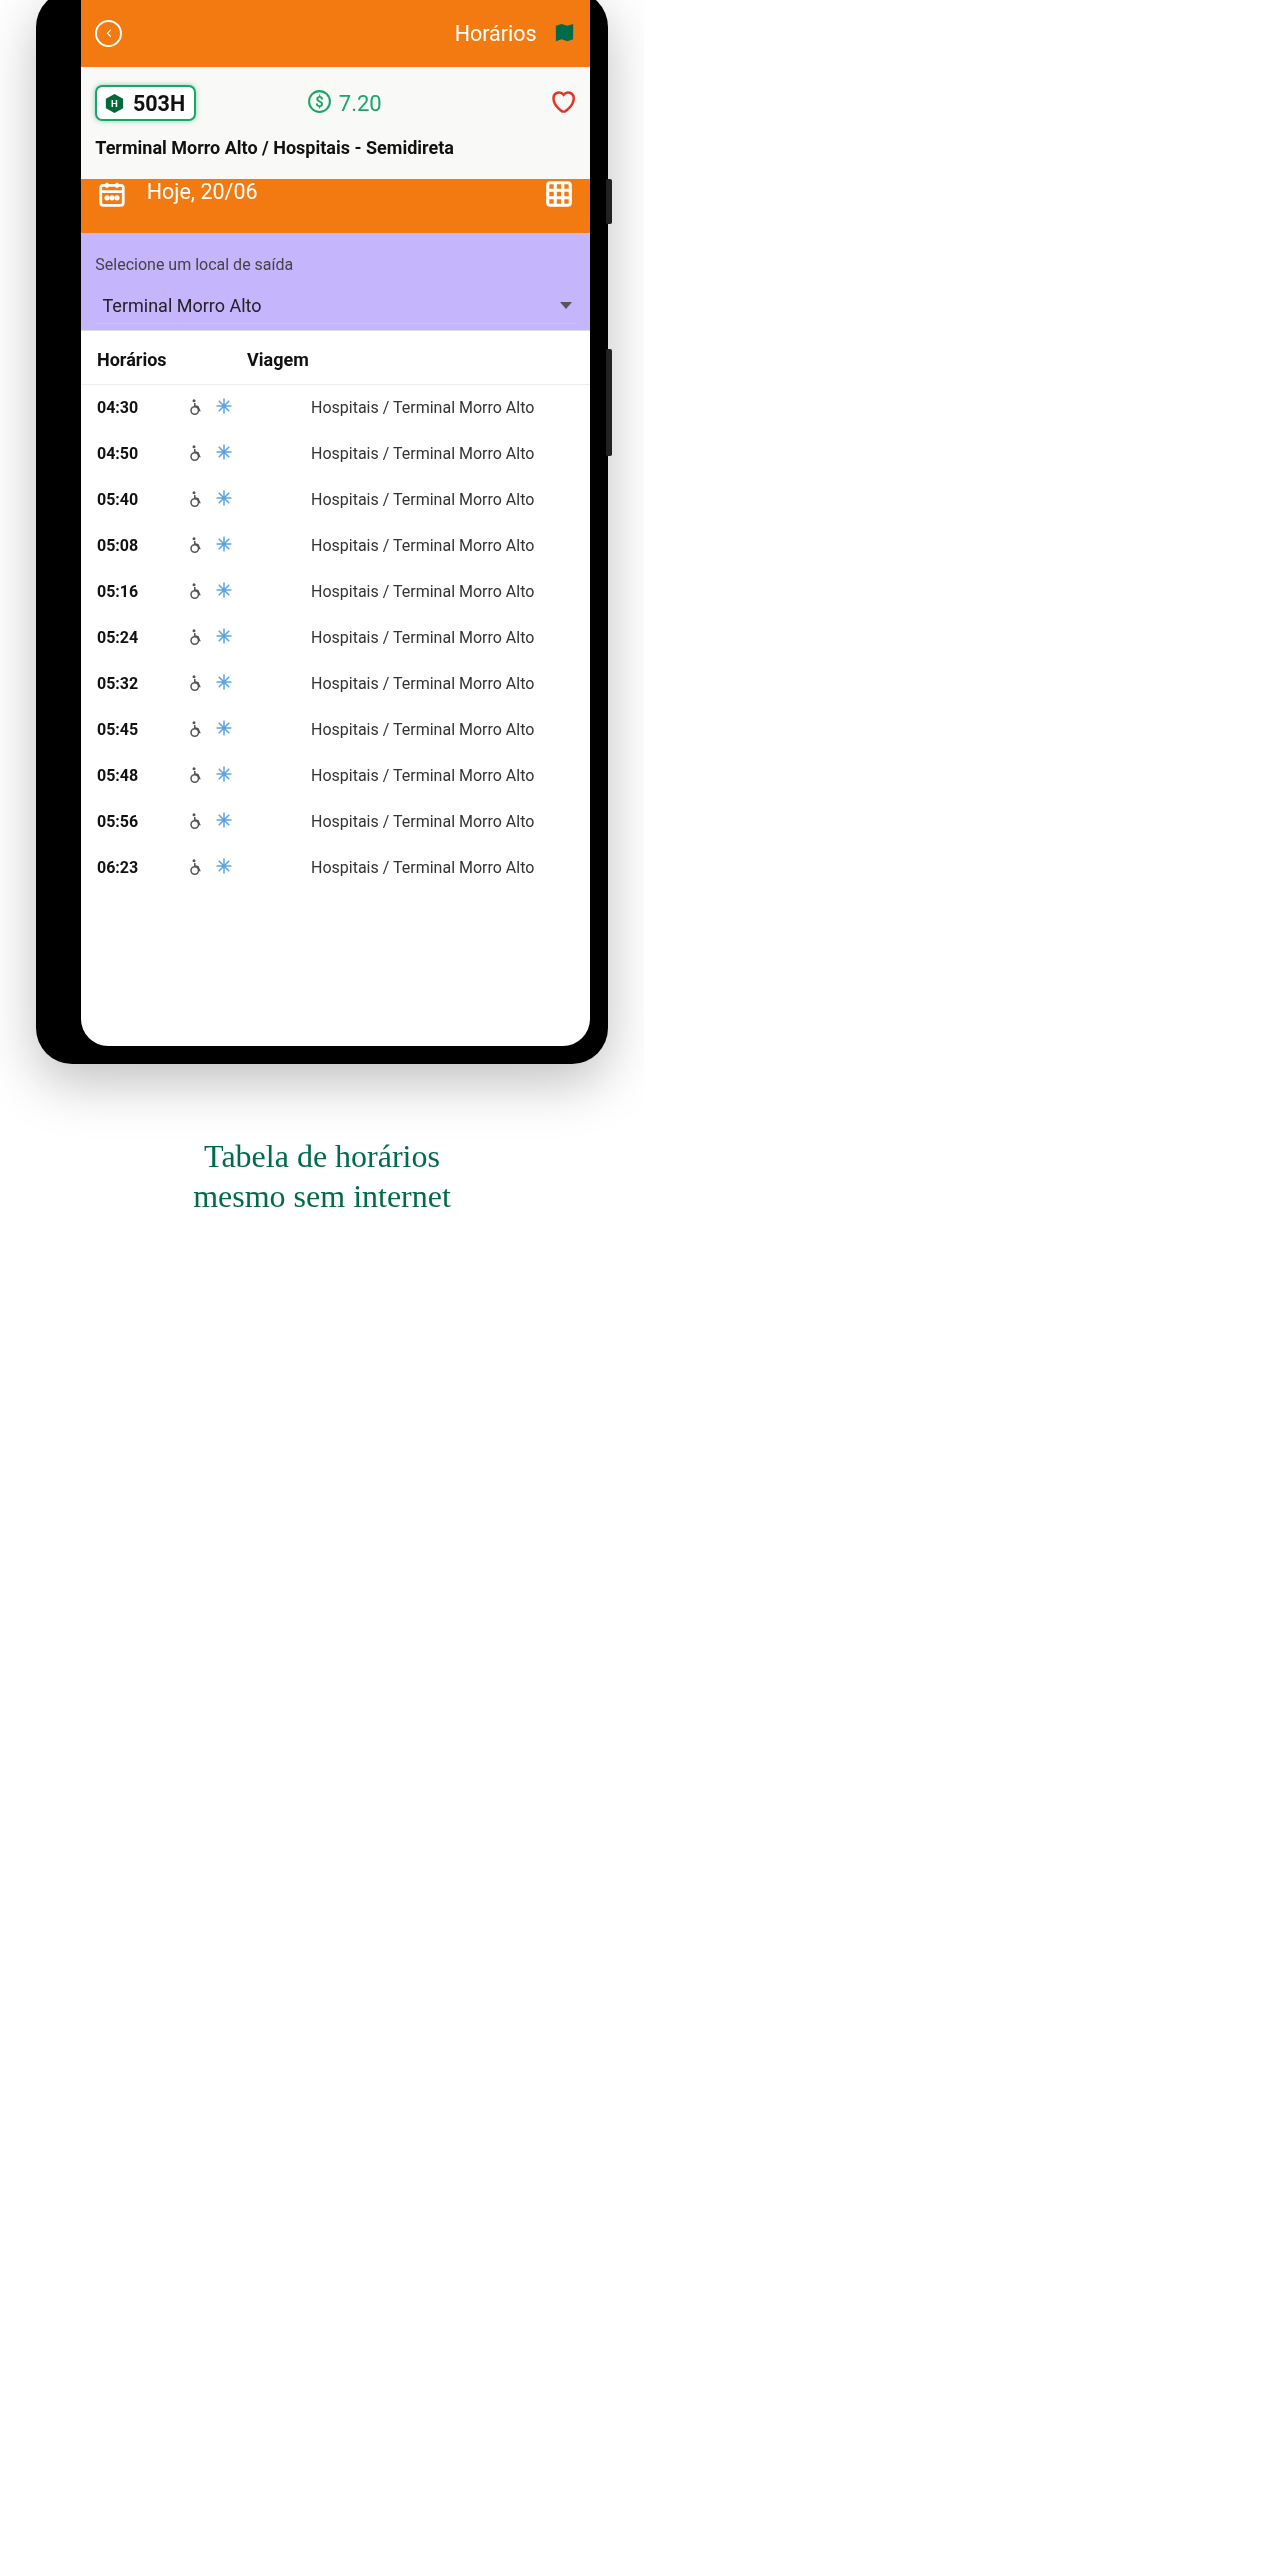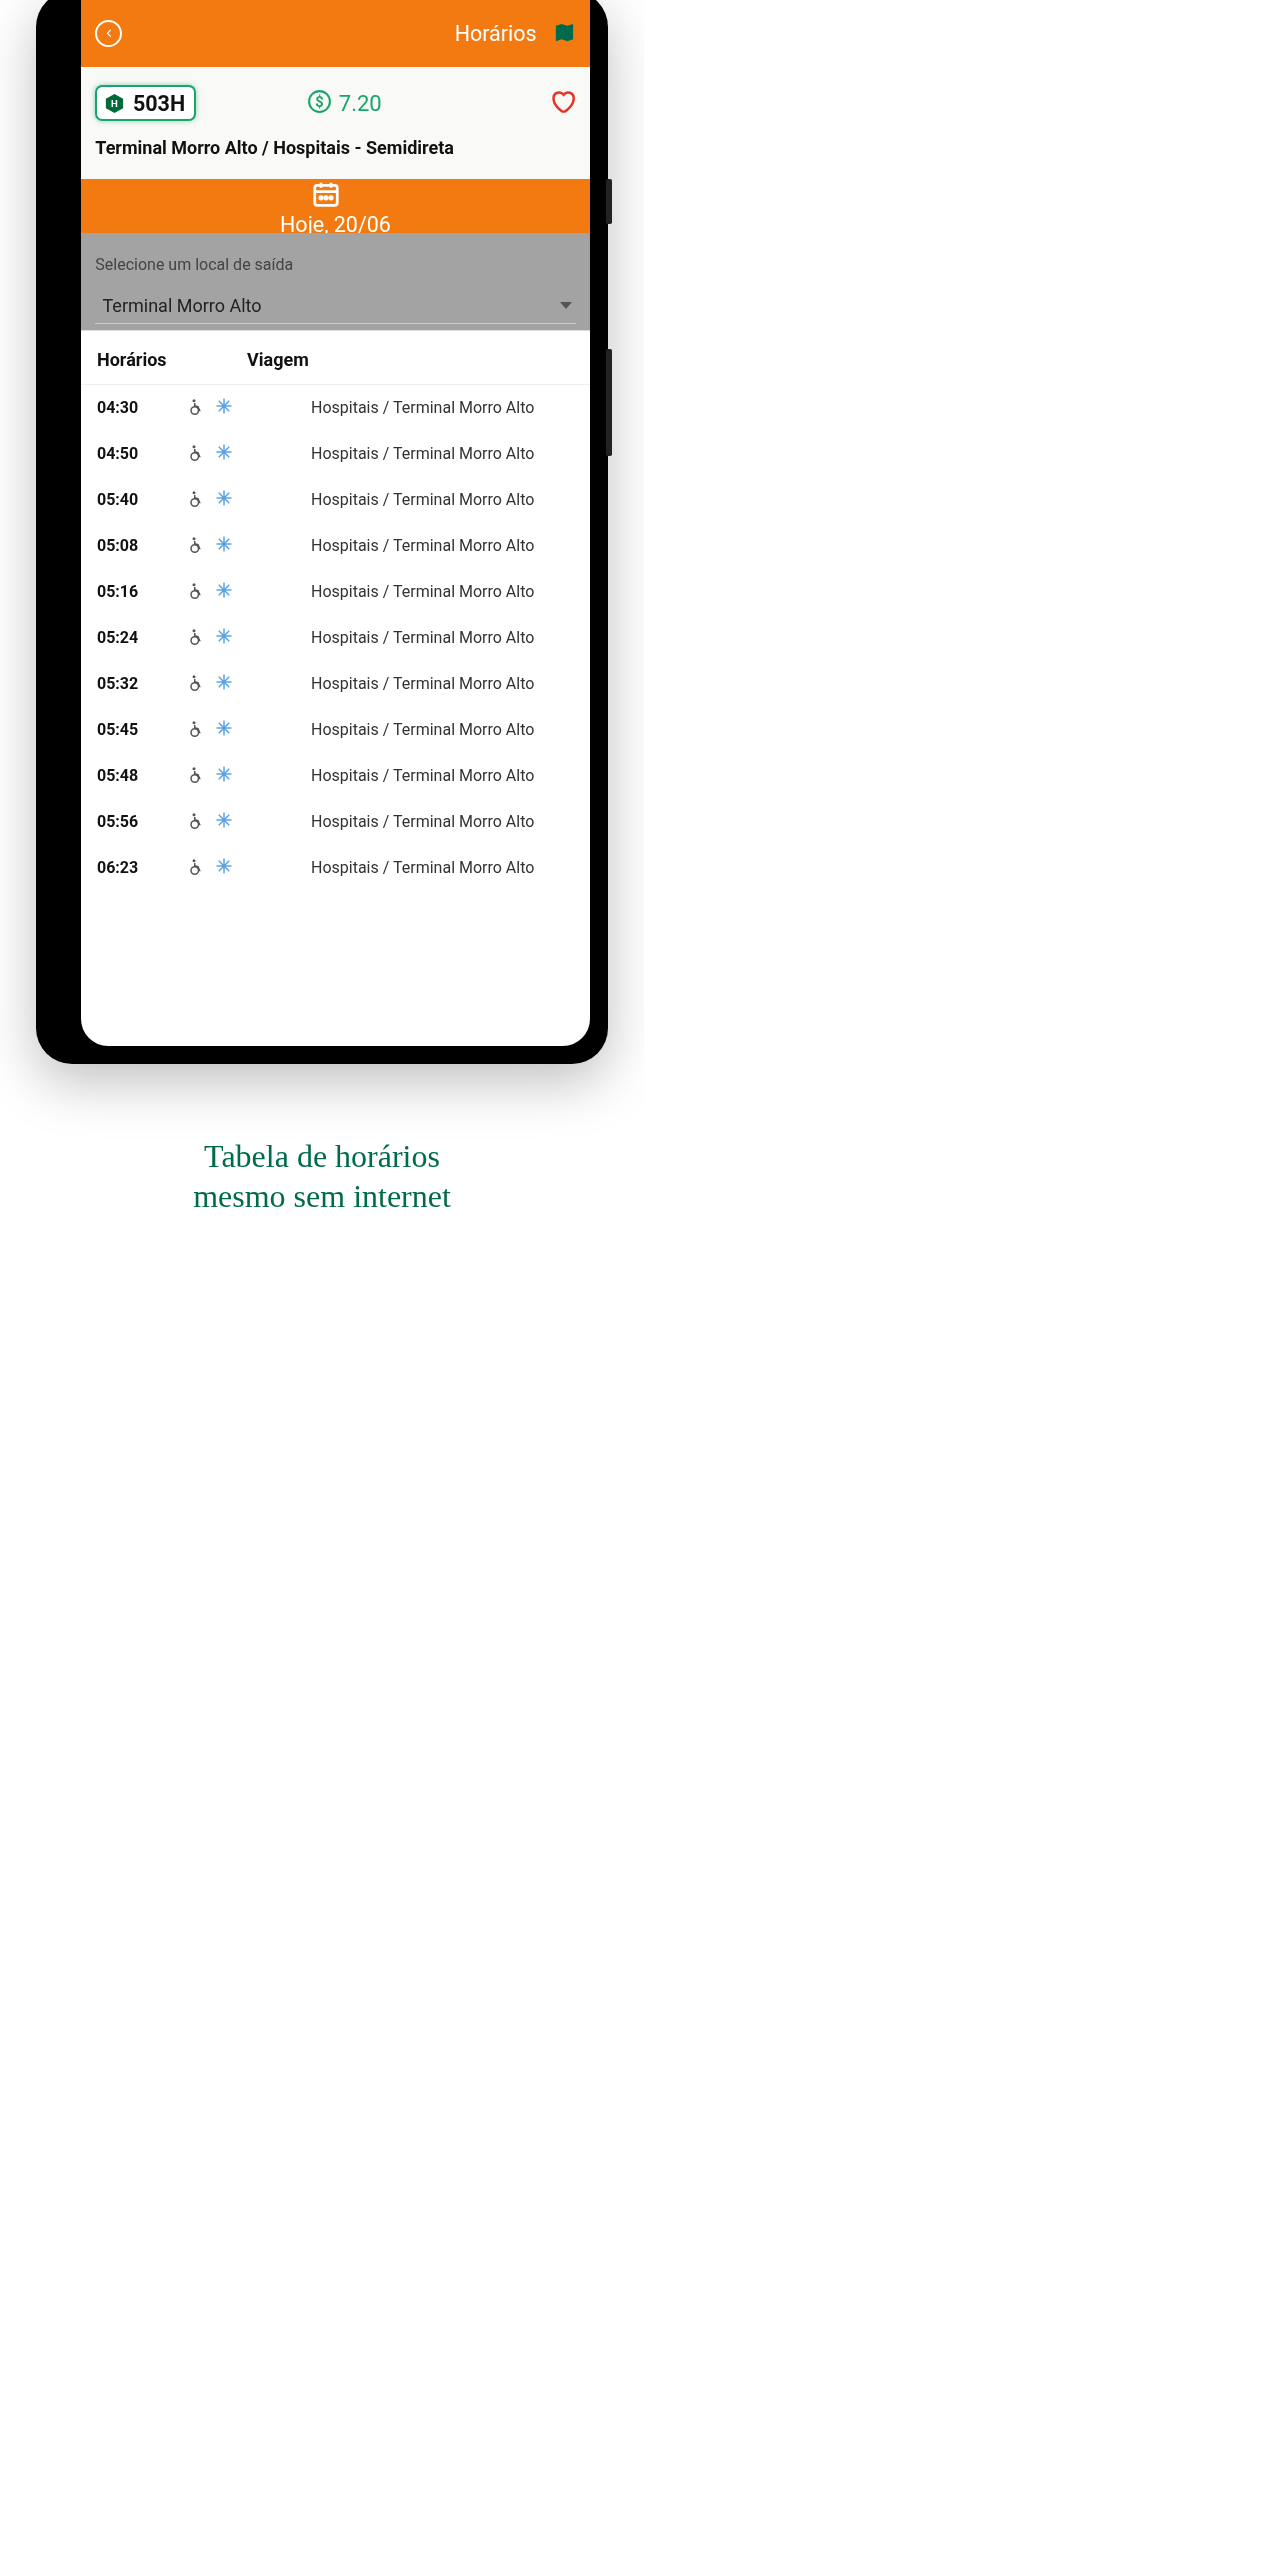--- a/index.html
+++ b/index.html
@@ -107,34 +107,32 @@
     font-size: 18px;
     font-weight: 700;
     color:#111;
   }
 
   
   .date-bar {
     background: #f37a10;
     height: 59px;
     display: flex;
-    align-items: center;
     padding: 0 16px;
     color:#fff;
     border-top: 5.4px solid #f9f9f7;
-    flex-direction: column;
   }
   .cal-icon { margin-right: 19.7px; }
   .cal-icon svg { width: 30px; height: 30px; stroke:#fff; fill:none; stroke-width:2.2; }
   .date-text { font-size: 21.5px; flex:1; }
   .grid-icon svg { width: 30px; height: 30px; stroke:#fff; fill:none; stroke-width:2.5; }
 
   
   .select-area {
-    background:#a3a3a3;
+    background:#c4b5fd;
     padding: 21.5px 14.3px 5.4px 14.3px;
     border-bottom: 0.9px solid #ddd;
   }
   .select-label { font-size: 16px; color:#444; margin-bottom: 16px; }
   .select-row {
     display:flex; align-items:center;
     border-bottom: 0.9px solid #ccc;
     padding: 5.4px 3.6px 7.2px 7.2px;
     cursor:pointer;
   }

